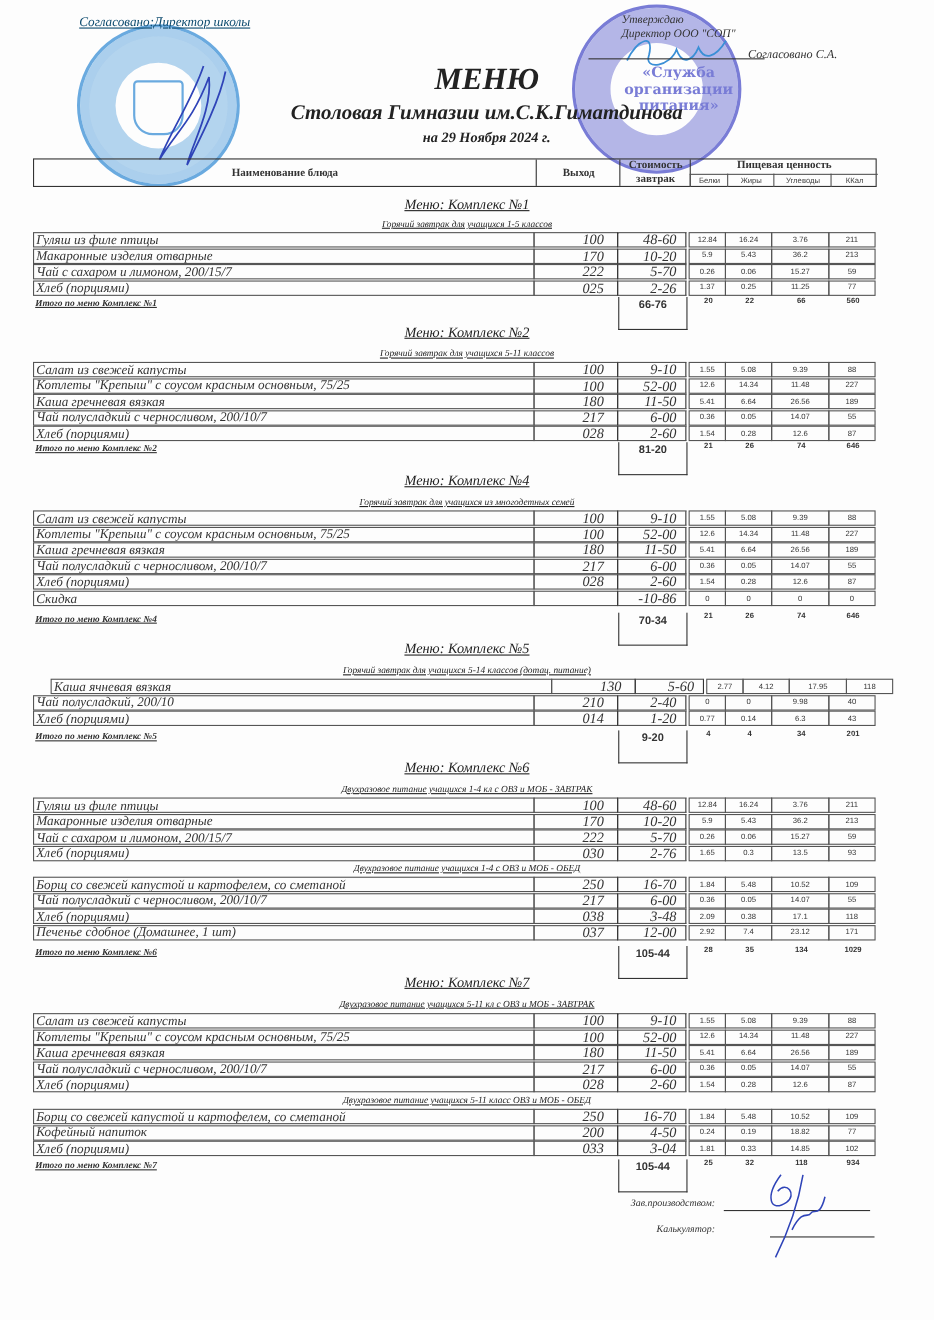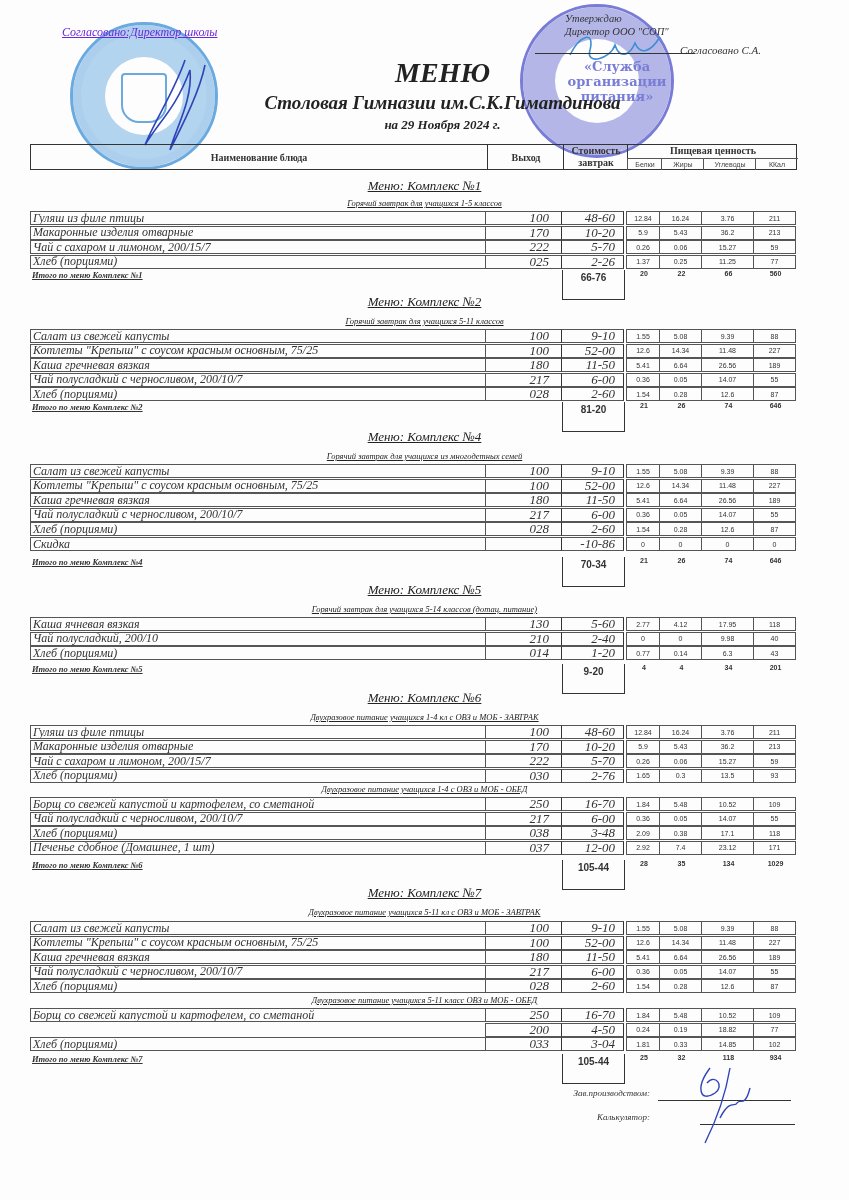--- a/index.html
+++ b/index.html
@@ -1,19 +1,19 @@
 <!DOCTYPE html>
 <html><head>
 <meta charset="utf-8">
 <style>
   html, body { margin: 0; padding: 0; background: #ffffff; }
   body { width: 849px; height: 1200px; position: relative; overflow: hidden; font-family: "Liberation Serif", "DejaVu Serif", serif; color: #222; }
   .page { position: absolute; left: 0; top: 0; width: 849px; height: 1200px; background: #fdfdfd; }
 
-  .approved-left { position: absolute; left: 62px; top: 13px; font-style: italic; font-size: 12px; text-decoration: underline; color: #6d28d9; margin-top: 12px; }
+  .approved-left { position: absolute; left: 72px; top: 13px; font-style: italic; font-size: 12px; text-decoration: underline; color: #0c4a6e; }
   .approved-right { position: absolute; left: 565px; top: 12px; font-style: italic; font-size: 10.5px; line-height: 13px; color: #333; }
   .approved-right .line { display: block; }
   .approved-right .sig-line { position: absolute; left: -30px; top: 41px; width: 160px; border-top: 1px solid #333; }
   .approved-right .name { position: absolute; left: 115px; top: 32px; white-space: nowrap; font-size: 11px; }
 
   .stamp { position: absolute; border-radius: 50%; opacity: 0.75; }
   .stamp-left { left: 70px; top: 22px; width: 142px; height: 142px; border: 3px solid #3a8fd6; box-shadow: inset 0 0 0 8px rgba(58,143,214,0.12), inset 0 0 0 30px rgba(255,255,255,0), inset 0 0 0 32px rgba(58,143,214,0.5); }
   .stamp-left .shield { position: absolute; left: 48px; top: 48px; width: 42px; height: 46px; border: 2px solid #3a8fd6; border-radius: 4px 4px 18px 18px; }
   .stamp-right { left: 520px; top: 4px; width: 148px; height: 148px; border: 3px solid #4d52c9; box-shadow: inset 0 0 0 30px rgba(255,255,255,0), inset 0 0 0 32px rgba(77,82,201,0.55); }
   .stamp-right .stamp-text { position: absolute; left: 0; right: 0; top: 52px; text-align: center; color: #4d52c9; font-weight: bold; font-size: 13px; line-height: 15px; font-family: "DejaVu Serif", serif; margin-left: 40px; }
@@ -262,21 +262,21 @@
           <div class="cost-box">70-34</div>
           <div class="tn" style="left:597px;width:34px;">21</div>
           <div class="tn" style="left:630px;width:43px;">26</div>
           <div class="tn" style="left:672px;width:53px;">74</div>
           <div class="tn" style="left:724px;width:43px;">646</div>
         </div>
       </div>
       <div>
         <div class="complex-title" style="top:582px;">Меню: Комплекс №5</div>
         <div class="section-title" style="top:604px;">Горячий завтрак для учащихся 5-14 классов (дотац. питание)</div>
-        <div class="row" style="top:617.0px;">
+        <div class="row" style="top:617.0px;margin-left:16px;">
           <div class="cell name">Каша ячневая вязкая</div>
           <div class="cell out">130</div>
           <div class="cell cost">5-60</div>
           <div class="cell num p">2.77</div>
           <div class="cell num f">4.12</div>
           <div class="cell num u">17.95</div>
           <div class="cell num k">118</div>
         </div>
         <div class="row" style="top:631.6px;">
           <div class="cell name">Чай полусладкий, 200/10</div>
@@ -442,20 +442,21 @@
         <div class="row" style="top:1008.0px;">
           <div class="cell name">Борщ со свежей капустой и картофелем, со сметаной</div>
           <div class="cell out">250</div>
           <div class="cell cost">16-70</div>
           <div class="cell num p">1.84</div>
           <div class="cell num f">5.48</div>
           <div class="cell num u">10.52</div>
           <div class="cell num k">109</div>
         </div>
         <div class="row" style="top:1022.6px;">
+          <div class="cell name">Кофейный напиток</div>
           <div class="cell out">200</div>
           <div class="cell cost">4-50</div>
           <div class="cell num p">0.24</div>
           <div class="cell num f">0.19</div>
           <div class="cell num u">18.82</div>
           <div class="cell num k">77</div>
         </div>
         <div class="row" style="top:1037.2px;">
           <div class="cell name">Хлеб (порциями)</div>
           <div class="cell out">033</div>

